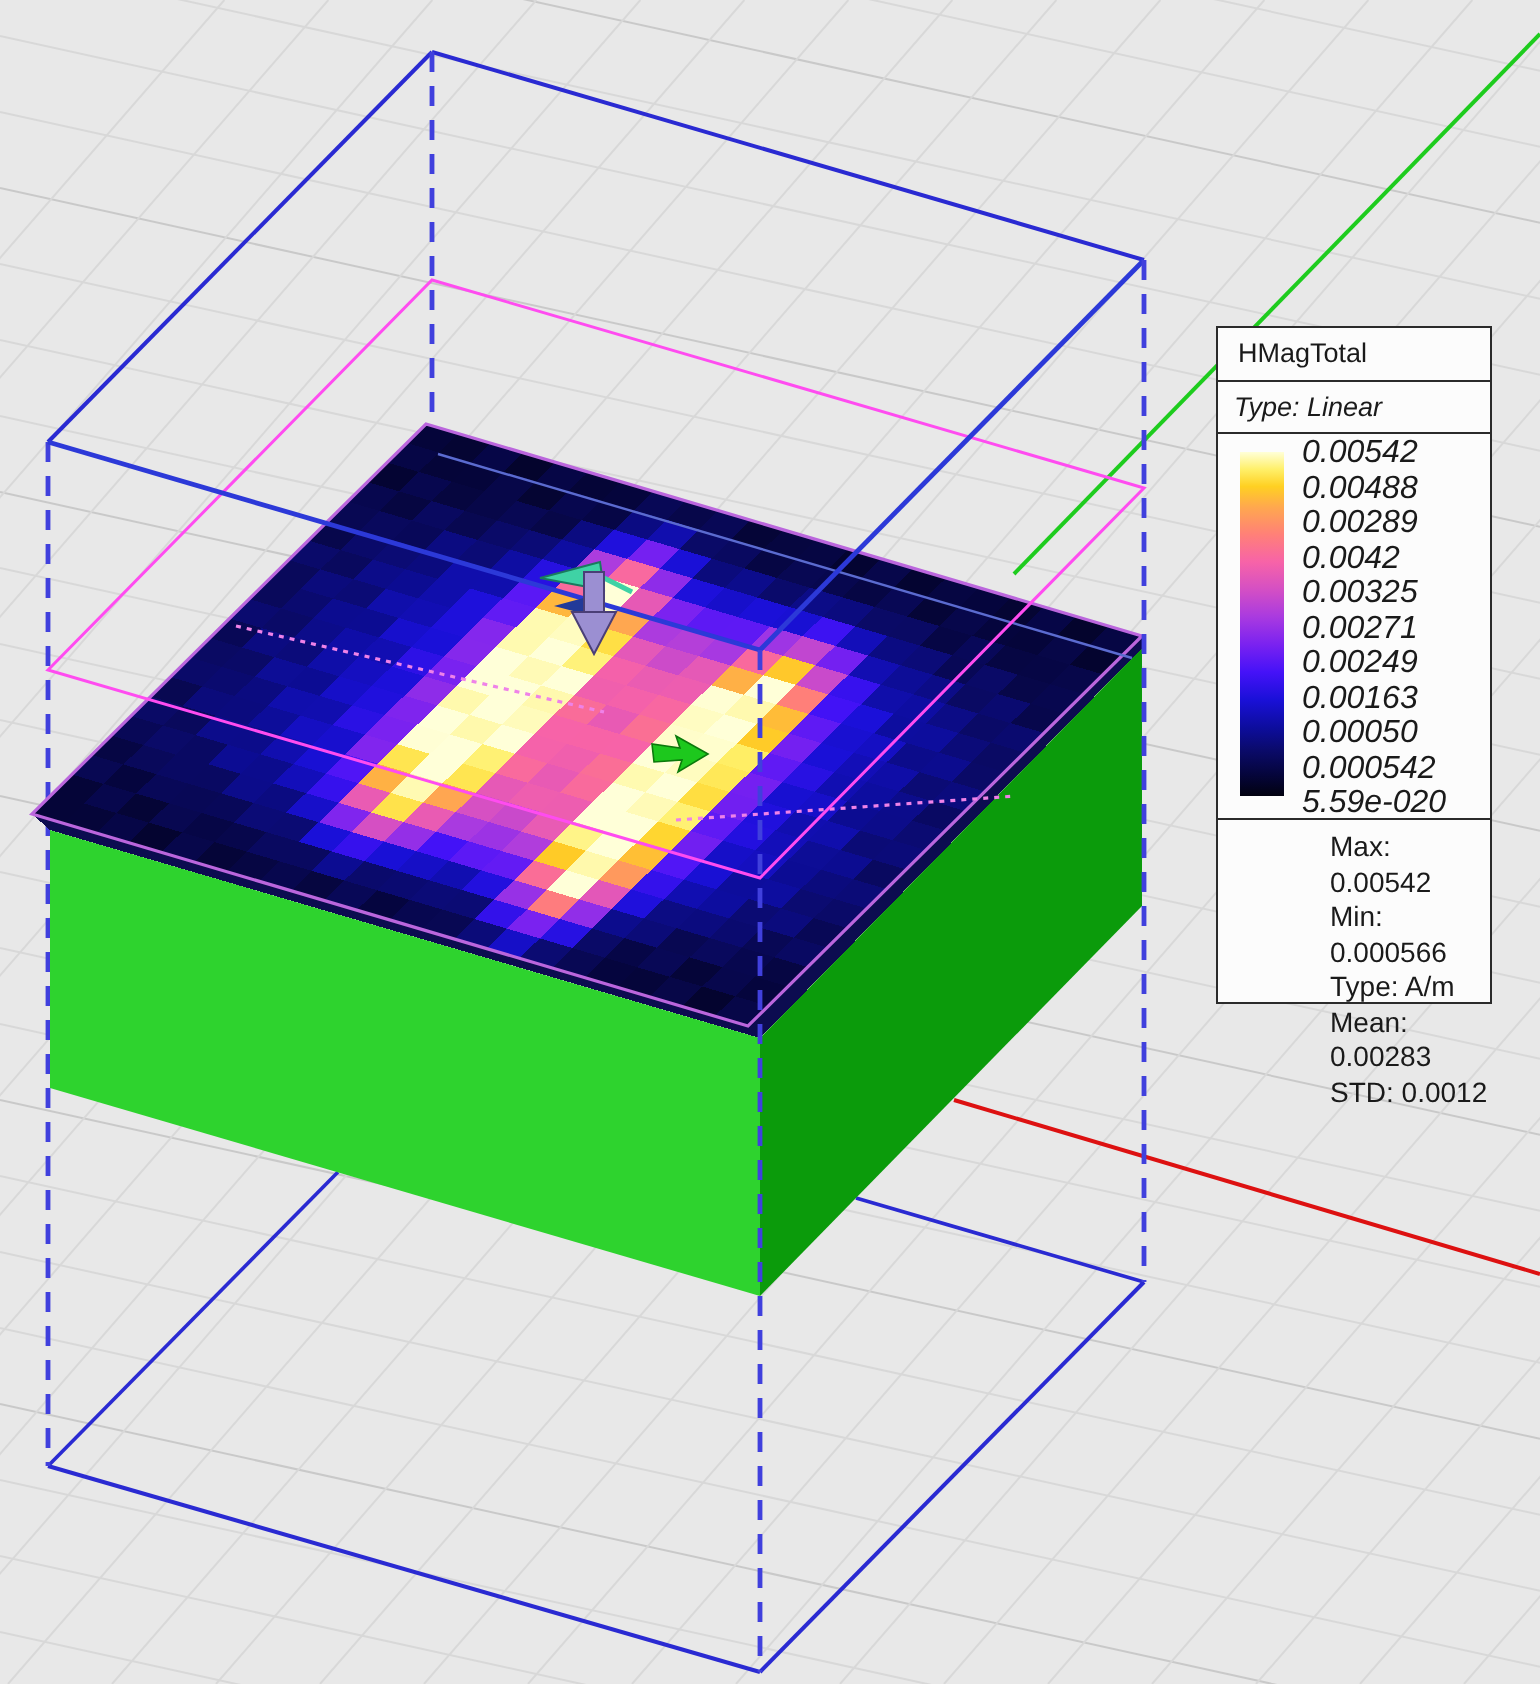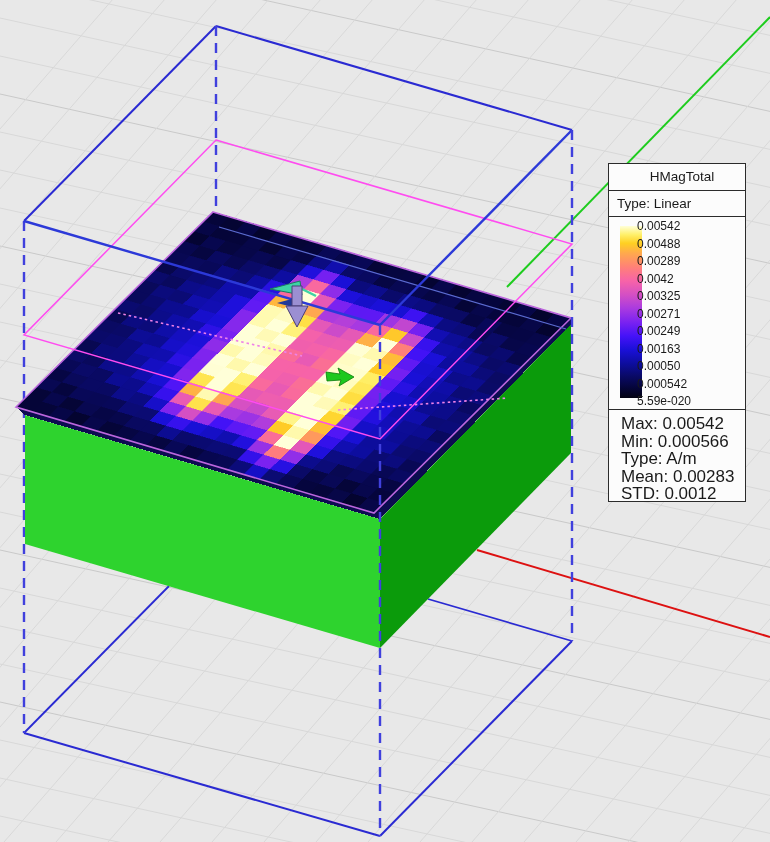--- a/index.html
+++ b/index.html
@@ -4,28 +4,28 @@
 <style>
   html,body{margin:0;padding:0;background:#e8e8e8;}
   .stage{position:relative;width:770px;height:842px;overflow:hidden;
          font-family:"Liberation Sans",sans-serif;background:#e8e8e8;}
   .stage svg{position:absolute;left:0;top:0;}
   
   .legend{position:absolute;left:608px;top:163px;width:138px;height:339px;
           background:#fcfcfc;border:1px solid #2b2b2b;box-sizing:border-box;
           color:#1a1a1a;z-index:10;}
   .legend-title{height:26px;line-height:26px;padding-left:10px;font-size:13.5px;
-                border-bottom:1px solid #2b2b2b;text-align:center;}
+                border-bottom:1px solid #2b2b2b;}
   .legend-type{height:25px;line-height:25px;padding-left:8px;font-size:13.5px;
-               border-bottom:1px solid #2b2b2b;}
+               border-bottom:1px solid #2b2b2b;font-style:italic;}
   .legend-scale{position:relative;height:192px;border-bottom:1px solid #2b2b2b;}
   .colorbar{position:absolute;left:11px;top:9px;width:22px;height:172px;}
-  .scale-label{position:absolute;left:28px;height:15px;font-size:12px;line-height:15px;
-               white-space:nowrap;}
-  .legend-stats{position:relative;padding:5px 0 0 12px;font-size:17px;line-height:17.5px;}
+  .scale-label{position:absolute;left:42px;height:15px;font-size:16px;line-height:15px;
+               white-space:nowrap;font-style:italic;}
+  .legend-stats{position:relative;padding:5px 0 0 12px;font-size:14px;line-height:17.5px;margin-left:44px;}
 </style>
 </head>
 <body>
 
 <div class="stage">
   <svg id="scene" width="770" height="842" viewBox="0 0 770 842">
       <g>
         <line x1="0" y1="-210" x2="770" y2="-40.599999999999994" stroke="#c9c9c9" stroke-width="1"></line>
         <line x1="0" y1="-172" x2="770" y2="-2.5999999999999943" stroke="#d8d8d8" stroke-width="1"></line>
         <line x1="0" y1="-134" x2="770" y2="35.400000000000006" stroke="#d8d8d8" stroke-width="1"></line>

